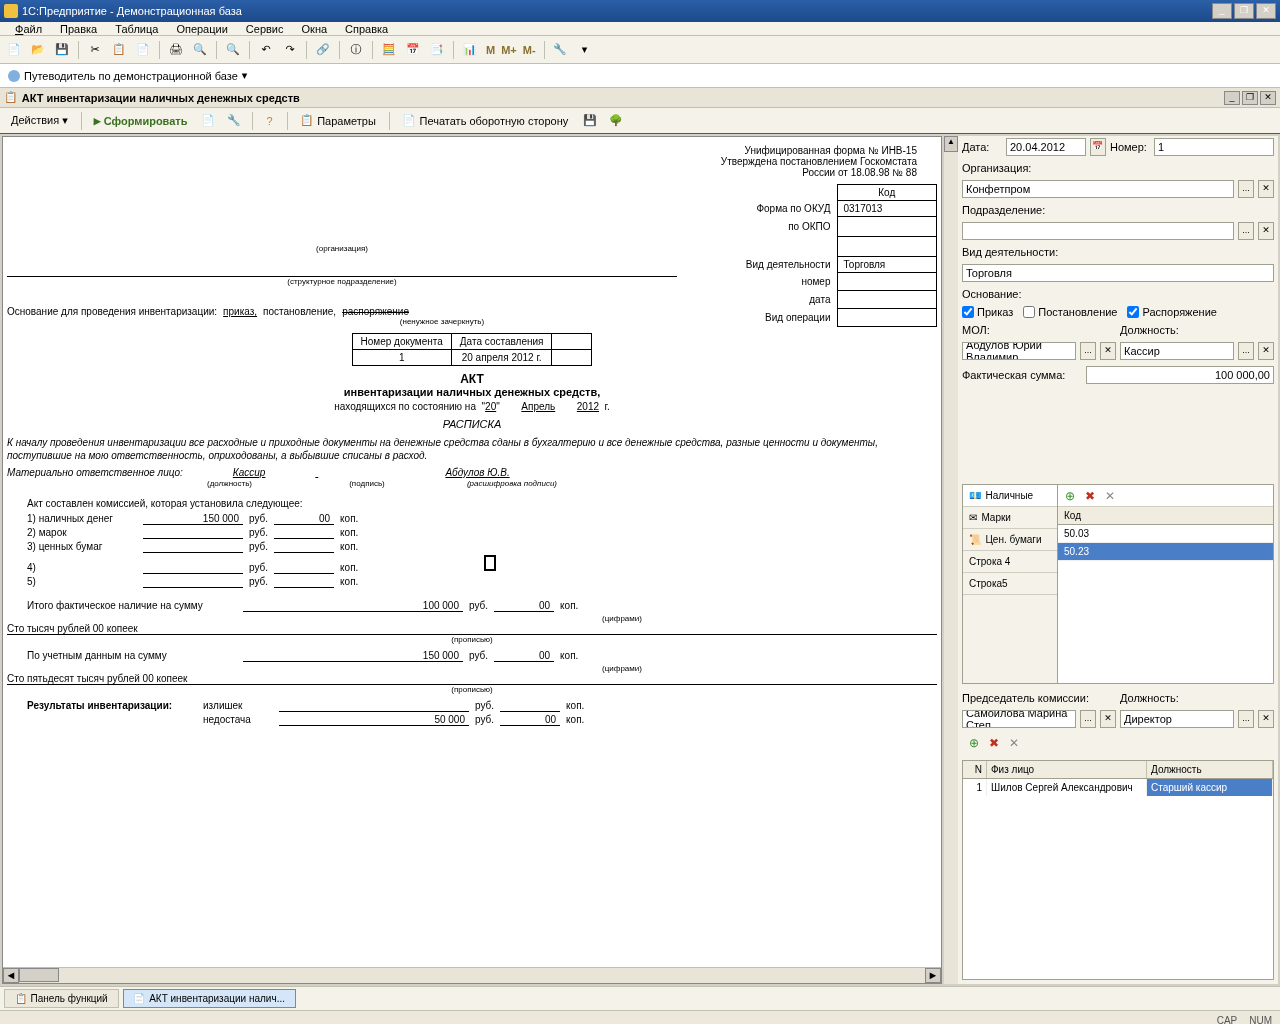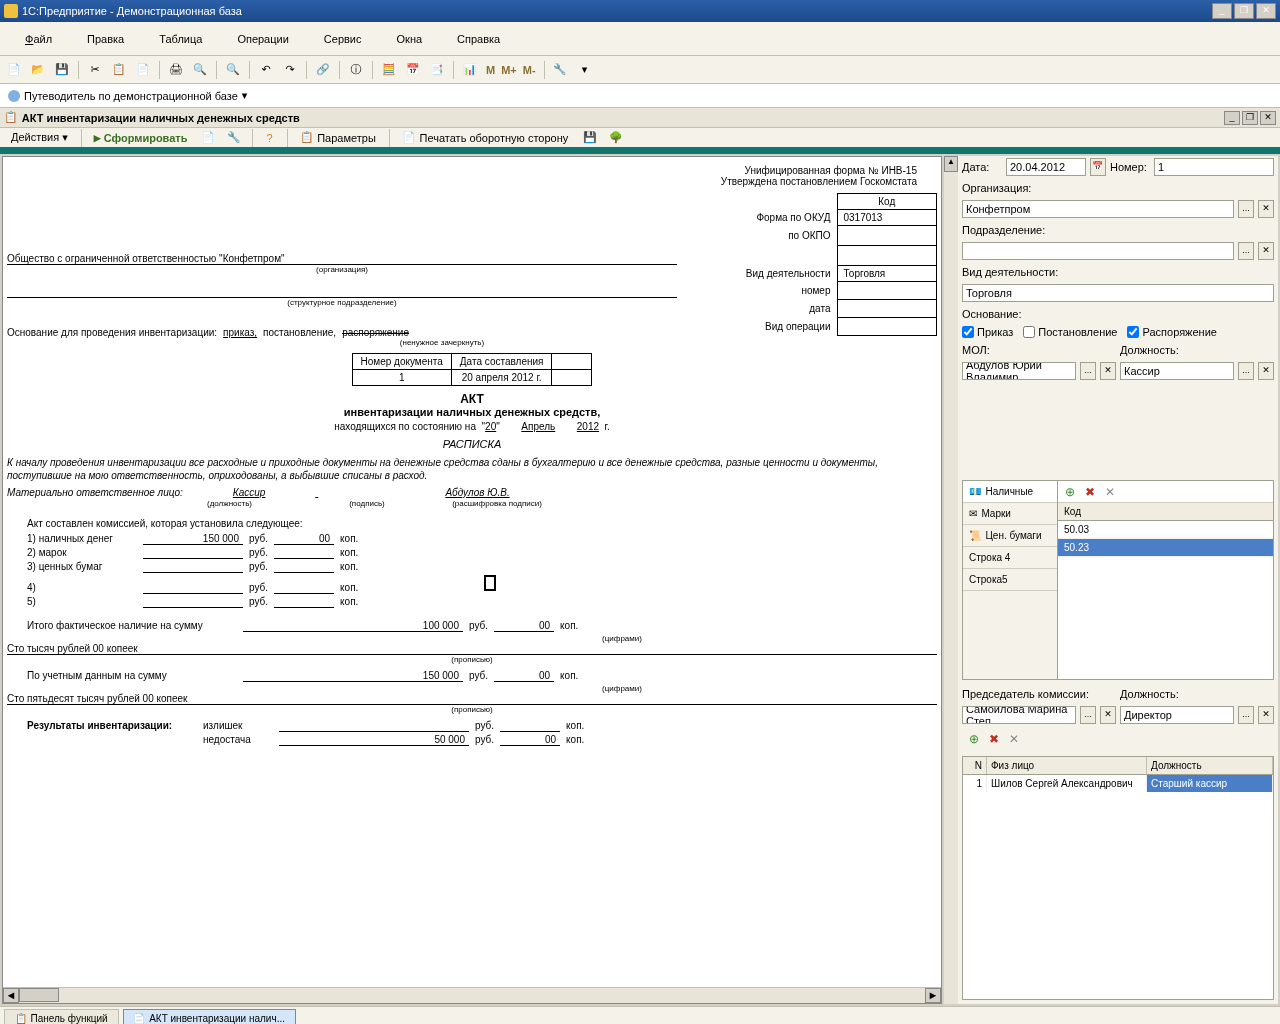--- a/index.html
+++ b/index.html
@@ -2,32 +2,32 @@
 <html><head>
 <meta charset="utf-8">
 <style>
 * { box-sizing: border-box; margin: 0; padding: 0; }
 body { font-family: Tahoma, Arial, sans-serif; font-size: 11px; background: #d4d0c8; overflow: hidden; width: 1280px; height: 1024px; }
 .titlebar { background: linear-gradient(#2b5fa8,#1c4989); color: #fff; height: 22px; display:flex; align-items:center; padding:11px 4px; justify-content:space-between;}
 .titlebar-left { display:flex; align-items:center; gap:4px;}
 .tb-icon { width:14px; height:14px; background:#f0c040; border-radius:2px;}
 .win-controls{display:flex;gap:2px;}
 .win-btn{width:20px;height:16px;background:#d4d0c8;border:1px solid #888;font-size:9px;text-align:center;line-height:12px;}
-.menubar { background:#f5f3e9; height:34px; display:flex; align-items:center; padding:0 17px; gap:19px; border-bottom:1px solid #c0c0b0;}
+.menubar { background:#f5f3e9; height:14px; display:flex; align-items:center; padding:0 7px; gap:2px; border-bottom:1px solid #c0c0b0;}
 .menu-item{padding:2px 8px;}
 .menu-item u{text-decoration:underline;}
 .toolbar{background:#f5f3e9;height:28px;display:flex;align-items:center;padding:0 4px;gap:4px;border-bottom:1px solid #c0c0b0;}
 .tb-btn{width:20px;height:20px;border:1px solid transparent;display:inline-flex;align-items:center;justify-content:center;font-size:11px;}
 .tb-sep{width:1px;height:18px;background:#c0c0b0;margin:0 2px;}
 .sub-toolbar{background:#ffffff;height:24px;display:flex;align-items:center;padding:0 8px;border-bottom:1px solid #c0c0b0;gap:4px;}
 .guide-icon{width:12px;height:12px;background:#80b0e0;border-radius:50%;}
 .doc-header{background:#e8e5d8;height:20px;display:flex;align-items:center;padding:0 4px;border-bottom:1px solid #c0c0b0;justify-content:space-between;}
 .doc-header-left{display:flex;align-items:center;gap:4px;}
 .doc-win-btn{width:16px;height:14px;border:1px solid #888;font-size:9px;text-align:center;line-height:11px;background:#d4d0c8;}
-.action-toolbar{background:#f5f3e9;height:26px;display:flex;align-items:center;padding:0 4px;gap:4px;border-bottom:7px solid #0f766e;}
+.action-toolbar{background:#f5f3e9;height:26px;display:flex;align-items:center;padding:0 4px;gap:4px;border-bottom:1px solid #0f766e;}
 .action-dd{padding:2px 6px;border:1px solid transparent;}
 .form-btn{color:#3a7020;font-weight:bold;padding:2px 6px;display:flex;align-items:center;gap:3px;}
 .form-btn::before{content:"▶";color:#3a7020;font-size:9px;}
 .ico-btn{width:22px;height:22px;border:1px solid transparent;display:flex;align-items:center;justify-content:center;}
 .param-btn,.print-btn{padding:2px 6px;display:flex;align-items:center;gap:3px;border:1px solid transparent;}
 .main-area{display:flex;height:852px;}
 .doc-pane{flex:1;background:#fff;border:1px solid #888;margin:2px;overflow:hidden;position:relative;display:flex;flex-direction:column;}
 .doc-content{flex:1;overflow:auto;padding:4px;}
 .right-pane{width:320px;background:#f5f3e9;margin:2px 2px 2px 0;display:flex;flex-direction:column;gap:2px;}
 .field-row{display:flex;align-items:center;padding:2px 4px;gap:4px;}
@@ -171,25 +171,25 @@
   <span class="ico-btn">💾</span>
   <span class="ico-btn">🌳</span>
 </div>
 
 <div class="main-area">
 
   <div class="doc-pane">
     <div class="doc-content">
       <div class="form-header" style="margin-top:4px;">Унифицированная форма № ИНВ-15</div>
       <div class="form-header">Утверждена постановлением Госкомстата</div>
+      <div class="form-header">России от 18.08.98 № 88</div>
 
       <div style="display:flex;align-items:flex-start;margin-top:6px;">
         <div style="flex:1;">
           <div style="height:60px;"></div>
-          <div class="org-line">Общество с ограниченной ответственностью "Конфетпром"</div>
           <div class="small-hint">(организация)</div>
           <div style="height:12px;"></div>
           <div class="org-line">&nbsp;</div>
           <div class="small-hint">(структурное подразделение)</div>
           <div style="height:20px;"></div>
           <div style="font-size:10px;display:flex;gap:6px;">
             <span>Основание для проведения инвентаризации:</span>
             <span class="u">приказ,</span>
             <span>постановление,</span>
             <span class="strike">распоряжение</span>
@@ -264,21 +264,21 @@
       <div class="italic-text">К началу проведения инвентаризации все расходные и приходные документы на денежные средства сданы в бухгалтерию и все денежные средства, разные ценности и документы, поступившие на мою ответственность, оприходованы, а выбывшие списаны в расход.</div>
       <div class="italic-text" style="margin-top:4px;display:flex;gap:30px;">
         <span>Материально ответственное лицо:</span>
         <span class="u" style="padding:0 20px;">Кассир</span>
         <span class="u" style="min-width:80px;">&nbsp;</span>
         <span class="u" style="padding:0 20px;">Абдулов Ю.В.</span>
       </div>
       <div style="display:flex;gap:30px;font-size:8px;margin-left:200px;">
         <span style="width:90px;text-align:left;">(должность)</span>
         <span style="width:80px;text-align:center;">(подпись)</span>
-        <span style="width:120px;text-align:center;">(расшифровка подписи)</span>
+        <span style="width:120px;text-align:right;font-style:italic;">(расшифровка подписи)</span>
       </div>
 
       <div style="font-size:10px;margin:10px 0 4px 20px;">Акт составлен комиссией, которая установила следующее:</div>
       <div class="num-line">
           <span style="width:110px;">1) наличных денег</span>
           <span class="u-field">150 000</span>
           <span>руб.</span>
           <span class="u-field" style="min-width:60px;">00</span>
           <span>коп.</span>
         </div>
@@ -413,20 +413,24 @@
       <span style="flex:1;">МОЛ:</span>
       <span style="flex:1;">Должность:</span>
     </div>
     <div class="field-row">
       <div class="field-input" style="overflow:hidden;">Абдулов Юрий Владимир</div>
       <span class="field-btn">...</span>
       <span class="field-btn">✕</span>
       <div class="field-input">Кассир</div>
       <span class="field-btn">...</span>
       <span class="field-btn">✕</span>
+    </div>
+    <div class="field-row">
+      <span style="flex:0 0 120px;">Фактическая сумма:</span>
+      <div class="field-input" style="text-align:right;justify-content:flex-end;">100 000,00</div>
     </div>
 
     <div style="flex:0 0 90px;"></div>
 
     <div class="tabs-box" style="height:200px;">
       <div class="tabs-left">
         <div class="tab-item active">
             <span>💶</span>
             <span>Наличные</span>
           </div>

